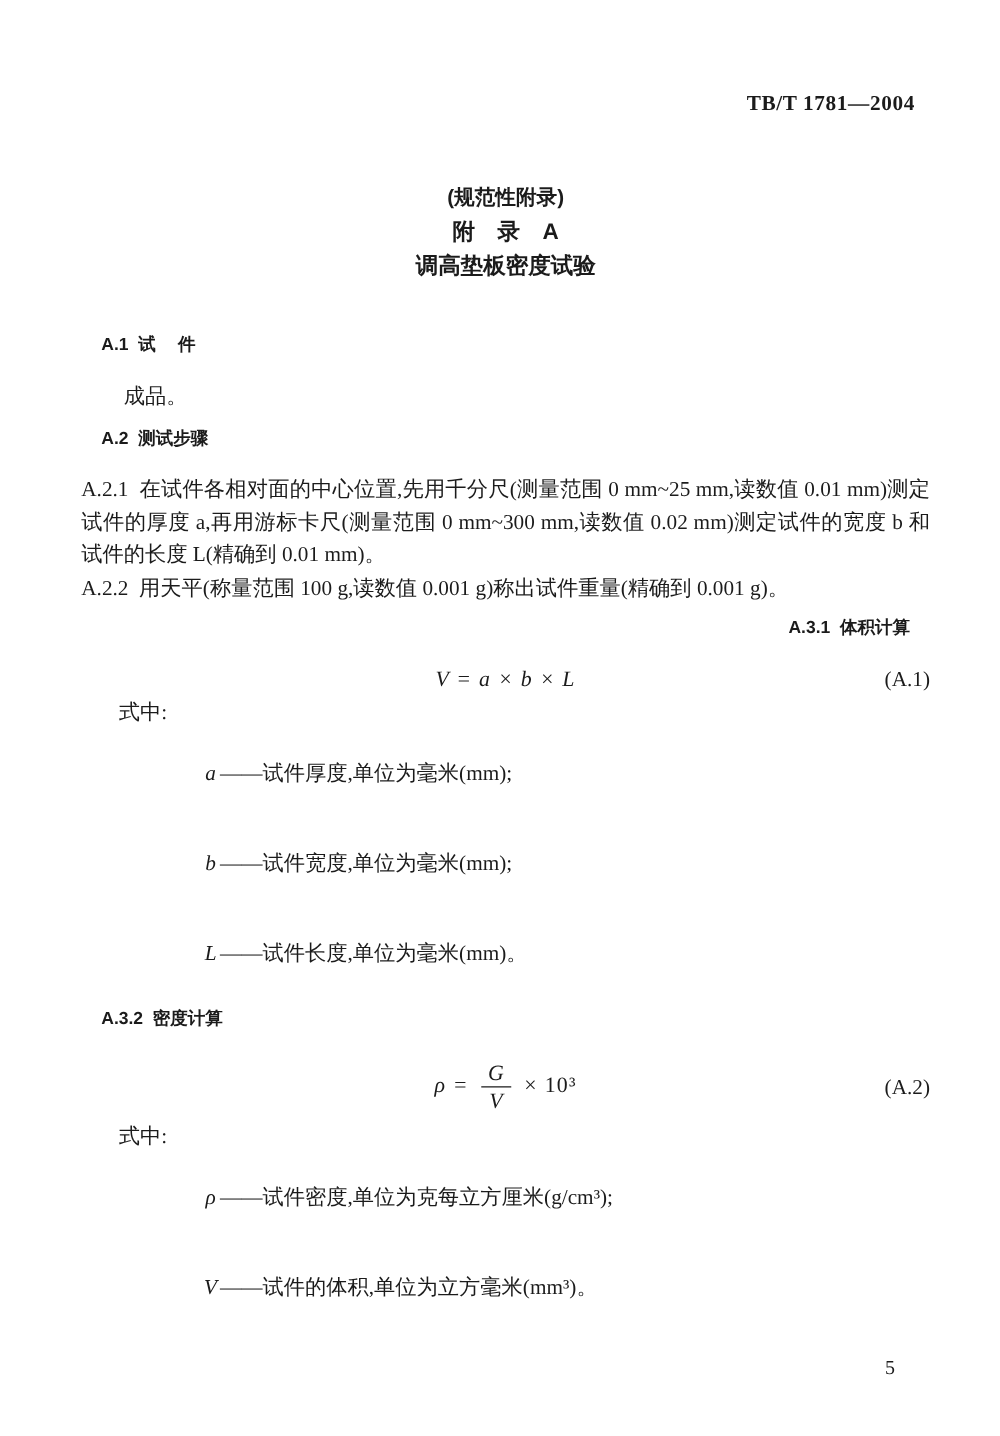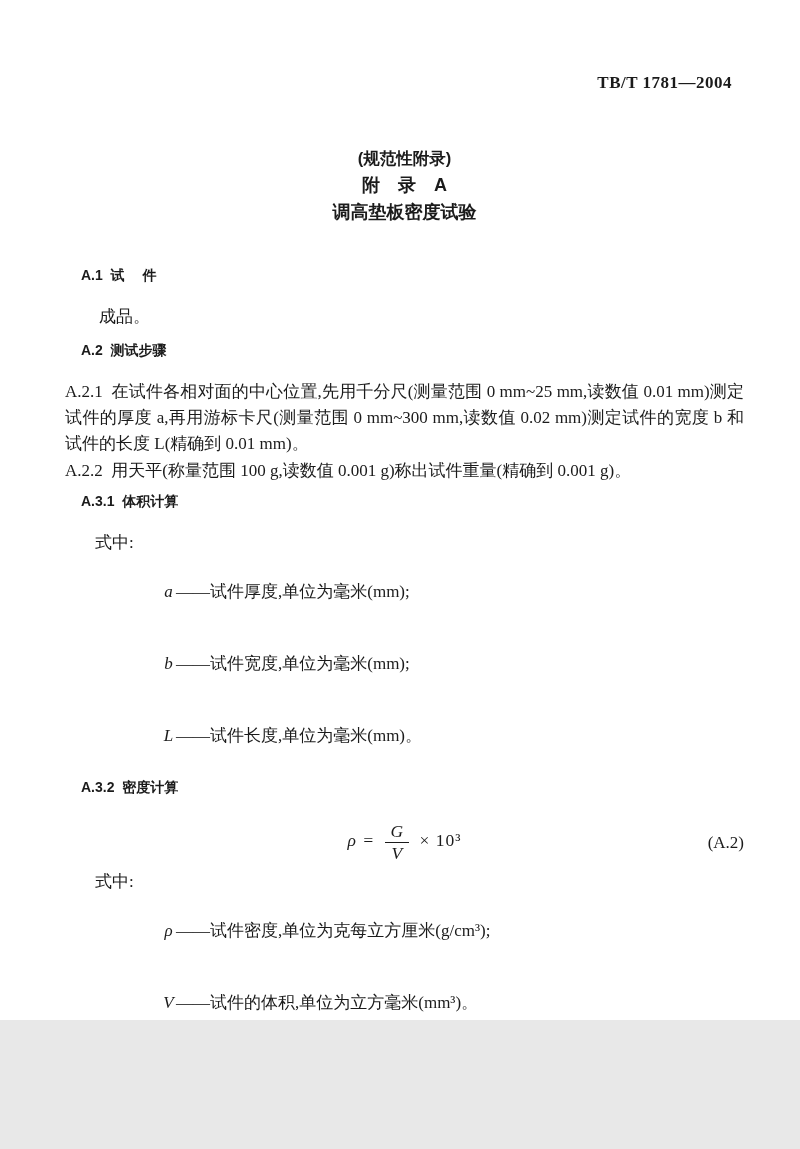--- a/index.html
+++ b/index.html
@@ -3,21 +3,21 @@
 <meta charset="utf-8">
 <style>
   html, body {
     margin: 0;
     padding: 0;
     background: #e8e8e8;
   }
   .page {
     position: relative;
     width: 800px;
-    height: 1020px;
+    height: 1149px;
     background: #ffffff;
     color: #1b1b1b;
     font-family: "Liberation Serif", "DejaVu Serif", serif;
     font-size: 17px;
     line-height: 26px;
     overflow: hidden;
   }
   .std-header {
     position: absolute;
     top: 70px;
@@ -53,21 +53,21 @@
   .sec {
     font-family: "Liberation Sans", "DejaVu Sans", sans-serif;
     font-weight: bold;
     font-size: 14px;
     margin: 16px;
     white-space: pre-wrap;
   }
   .h-a1  { margin-top: 36px; }
   .h-a2  { margin-top: 7px;  }
   .h-a3  { margin-top: 5px;  }
-  .h-a31 { margin-top: 4px;  font-weight: bold; }
+  .h-a31 { margin-top: 4px;  font-weight: bold; text-align: right; }
   .h-a32 { margin-top: 2px;  }
   .para {
     margin: 0;
     text-align: justify;
     white-space: pre-wrap;
   }
   .p-chengpin { margin-top: 5px; padding-left: 34px; }
   .p-a21 { margin-top: 7px; }
   .p-a22 { margin-top: 1px; }
   .formula-row {
@@ -147,20 +147,24 @@
     <h2 class="sec h-a1">A.1  试　 件</h2>
     <p class="para p-chengpin">成品。</p>
 
     <h2 class="sec h-a2">A.2  测试步骤</h2>
     <p class="para p-a21">A.2.1  在试件各相对面的中心位置,先用千分尺(测量范围 0 mm~25 mm,读数值 0.01 mm)测定试件的厚度 a,再用游标卡尺(测量范围 0 mm~300 mm,读数值 0.02 mm)测定试件的宽度 b 和试件的长度 L(精确到 0.01 mm)。</p>
     <p class="para p-a22">A.2.2  用天平(称量范围 100 g,读数值 0.001 g)称出试件重量(精确到 0.001 g)。</p>
 
 
     <h3 class="sec h-a31">A.3.1  体积计算</h3>
 
+    <div class="formula-row">
+      <span class="math">V = a × b × L</span>
+      <span class="eq-number">(A.1)</span>
+    </div>
 
     <p class="where-label">式中:</p>
 
     <div class="def-list">
       <div class="def-row">
         <span class="term">a</span><span>——</span><span>试件厚度,单位为毫米(mm);</span>
       </div>
       <div class="def-row">
         <span class="term">b</span><span>——</span><span>试件宽度,单位为毫米(mm);</span>
       </div>

